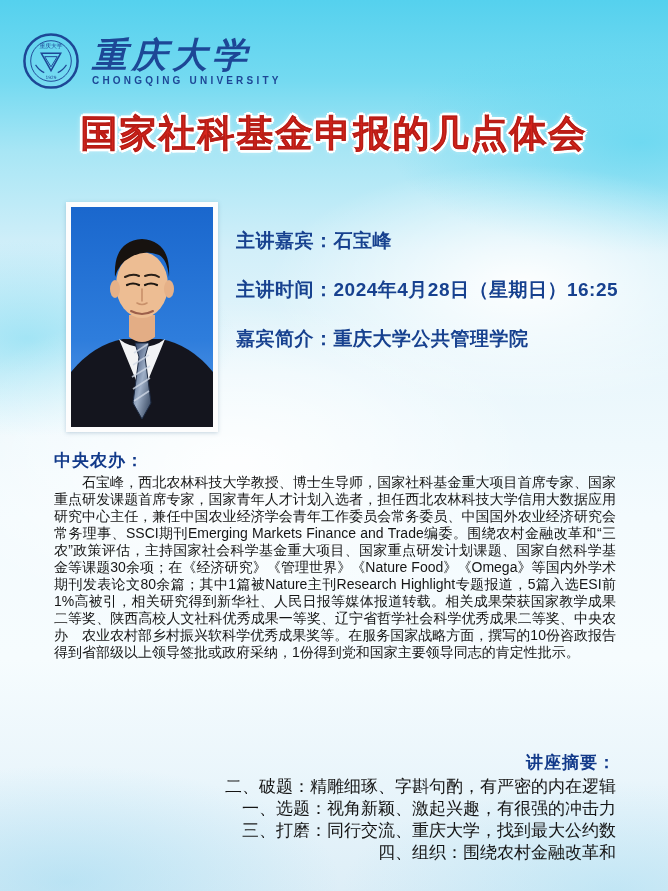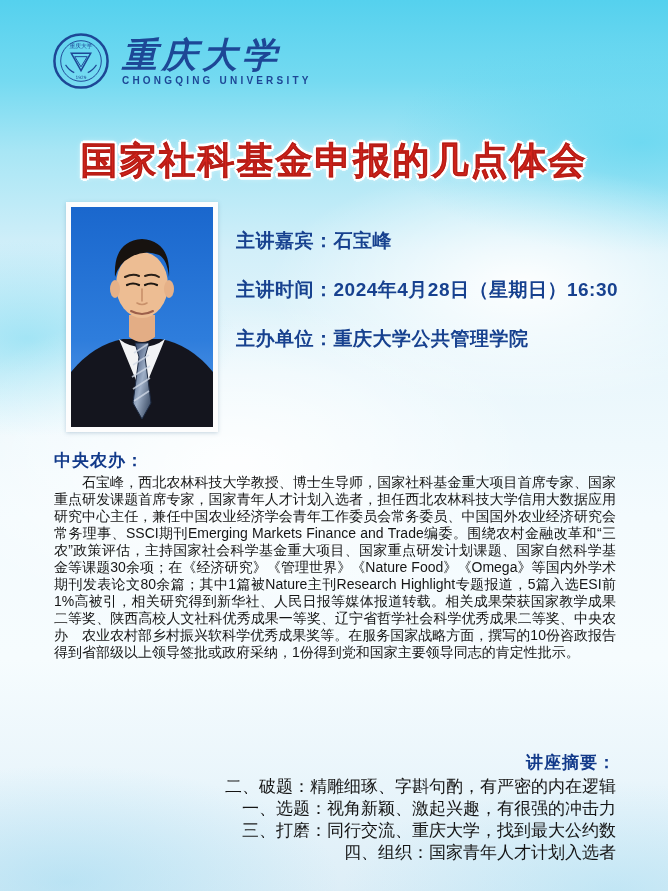--- a/index.html
+++ b/index.html
@@ -12,35 +12,35 @@
     background:
       radial-gradient(ellipse 420px 200px at 78% 32%, rgba(255,255,255,.95), rgba(255,255,255,0) 60%),
       radial-gradient(ellipse 500px 260px at 35% 52%, rgba(255,255,255,.9), rgba(255,255,255,0) 62%),
       radial-gradient(ellipse 300px 140px at 4% 38%, rgba(110,215,240,.55), rgba(110,215,240,0) 70%),
       radial-gradient(ellipse 360px 160px at 96% 16%, rgba(98,214,240,.8), rgba(98,214,240,0) 70%),
       radial-gradient(ellipse 420px 180px at 10% 99%, rgba(150,215,240,.5), rgba(150,215,240,0) 65%),
       radial-gradient(ellipse 420px 170px at 92% 100%, rgba(160,220,242,.45), rgba(160,220,242,0) 65%),
       linear-gradient(180deg,#55d1ee 0%,#74daf1 9%,#a8e6f5 17%,#d2eff9 28%,#eaf7fc 42%,#f4fbfe 58%,#f6fcfe 74%,#e9f5fb 88%,#ddeef7 100%);
   }
   
-  .logo{position:absolute;left:52px;top:32px;display:flex;align-items:center;}
+  .logo{position:absolute;left:22px;top:32px;display:flex;align-items:center;}
   .seal{width:58px;height:58px;flex:0 0 auto;}
   .logo-text{margin-left:12px;}
   .uni-cn{
     font-family:"DejaVu Serif","Liberation Serif",serif;
     font-style:italic;font-weight:bold;font-size:35px;line-height:36px;
     color:#1d4796;letter-spacing:5px;white-space:nowrap;
   }
   .uni-en{
     font-size:10px;font-weight:bold;color:#1d4796;letter-spacing:3.2px;
     margin-top:2px;white-space:nowrap;
   }
   
   .main-title{
-    position:absolute;left:0;top:136px;width:668px;text-align:center;
+    position:absolute;left:0;top:109px;width:668px;text-align:center;
     font-size:37px;font-weight:900;letter-spacing:2px;color:#d9251d;
     -webkit-text-stroke:.5px #b71d16;
     text-shadow:
       -2px -2px 0 #fff, 2px -2px 0 #fff, -2px 2px 0 #fff, 2px 2px 0 #fff,
       -3px 0 0 #fff, 3px 0 0 #fff, 0 -3px 0 #fff, 0 3px 0 #fff,
       0 0 7px rgba(255,255,255,.95);
     white-space:nowrap;
   }
   
   .photo-frame{
@@ -131,30 +131,30 @@
 
       <path d="M56 78 q6 -3 12 0 M74 78 q6 -3 12 0" stroke="#1c1712" stroke-width="2.2" fill="none" stroke-linecap="round"></path>
 
       <path d="M71 82 L71 94 M66 96 q5 3 10 0" stroke="#c8906a" stroke-width="1.6" fill="none" stroke-linecap="round"></path>
       <path d="M60 104 q11 6 22 0" stroke="#9c5f4a" stroke-width="2" fill="none" stroke-linecap="round"></path>
     </svg>
   </div>
 
   <div class="info">
     <div class="info-line">主讲嘉宾：石宝峰</div>
-    <div class="info-line">主讲时间：2024年4月28日（星期日）16:30</div>
-    <div class="info-line">主办单位：重庆大学公共管理学院</div>
+    <div class="info-line">主讲时间：2024年4月28日（星期日）16:25</div>
+    <div class="info-line">嘉宾简介：重庆大学公共管理学院</div>
   </div>
 
   <div class="bio">
     <div class="section-heading">中央农办：</div>
     <div class="bio-text">石宝峰，西北农林科技大学教授、博士生导师，国家社科基金重大项目首席专家、国家重点研发课题首席专家，国家青年人才计划入选者，担任西北农林科技大学信用大数据应用研究中心主任，兼任中国农业经济学会青年工作委员会常务委员、中国国外农业经济研究会常务理事、SSCI期刊Emerging Markets Finance and Trade编委。围绕农村金融改革和“三农”政策评估，主持国家社会科学基金重大项目、国家重点研发计划课题、国家自然科学基金等课题30余项；在《经济研究》《管理世界》《Nature Food》《Omega》等国内外学术期刊发表论文80余篇；其中1篇被Nature主刊Research Highlight专题报道，5篇入选ESI前1%高被引，相关研究得到新华社、人民日报等媒体报道转载。相关成果荣获国家教学成果二等奖、陕西高校人文社科优秀成果一等奖、辽宁省哲学社会科学优秀成果二等奖、中央农办　农业农村部乡村振兴软科学优秀成果奖等。在服务国家战略方面，撰写的10份咨政报告得到省部级以上领导签批或政府采纳，1份得到党和国家主要领导同志的肯定性批示。</div>
   </div>
 
   <div class="agenda">
     <div class="section-heading">讲座摘要：</div>
     <div class="agenda-item">二、破题：精雕细琢、字斟句酌，有严密的内在逻辑</div>
     <div class="agenda-item">一、选题：视角新颖、激起兴趣，有很强的冲击力</div>
     <div class="agenda-item">三、打磨：同行交流、重庆大学，找到最大公约数</div>
-    <div class="agenda-item">四、组织：国家青年人才计划入选者</div>
+    <div class="agenda-item">四、组织：围绕农村金融改革和</div>
   </div>
 
 </div>
 
 </body></html>

